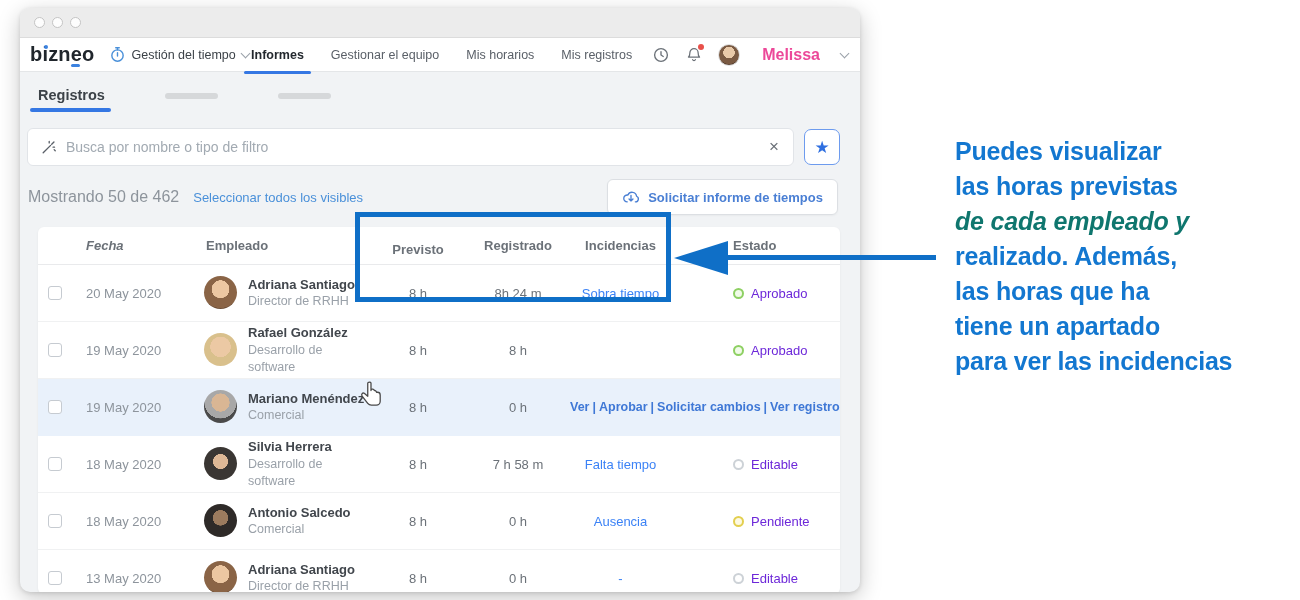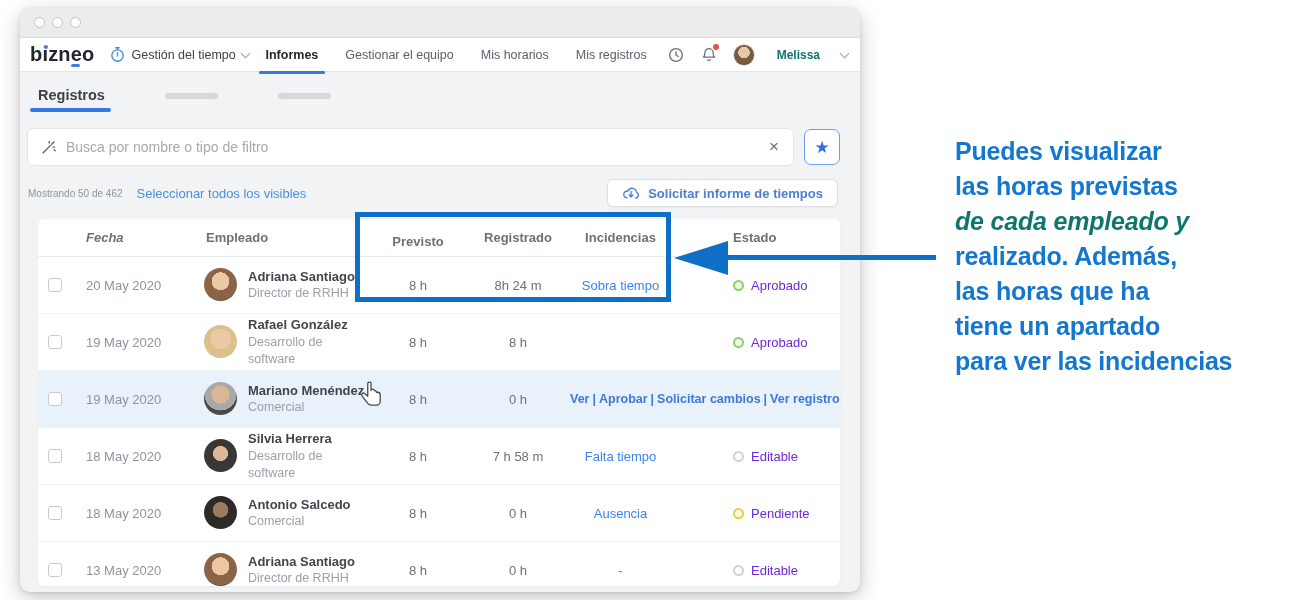--- a/index.html
+++ b/index.html
@@ -22,42 +22,42 @@
   .chev{width:7px;height:7px;border-right:1.5px solid #9aa1a9;border-bottom:1.5px solid #9aa1a9;transform:rotate(45deg);display:inline-block;margin:-3px 0 0 6px;}
   #main-nav{display:flex;align-items:center;gap:27px;margin-left:auto;height:34px;}
   .nav-item{font-size:12.5px;color:#5a6068;position:relative;display:flex;align-items:center;height:38px;cursor:pointer;white-space:nowrap;}
   .nav-item.active{color:#23282e;font-weight:bold;}
   .nav-item.active::after{content:"";position:absolute;left:-7px;right:-7px;bottom:0;height:3px;border-radius:3px;background:#3577e3;}
   .appbar-icons{display:flex;align-items:center;gap:15px;margin-left:20px;}
   .icon-btn{width:18px;height:18px;display:inline-block;position:relative;}
   .bell-dot{position:absolute;right:-1px;top:-2px;width:6px;height:6px;border-radius:50%;background:#e8504a;}
   .avatar{border-radius:50%;display:inline-block;}
   .header-avatar{width:22px;height:22px;background:radial-gradient(circle at 50% 38%,#e8c9a8 0 36%,#7a5a42 37% 70%,#5d4433 71%);border:1px solid #e0e0e0;}
-  .user-name{font-size:12px;font-weight:bold;color:#0f766e;margin-left:7px;}
+  .user-name{font-size:16px;font-weight:bold;color:#ec4899;margin-left:7px;}
 
   
   .tabs-row{display:flex;align-items:flex-end;gap:60px;margin:10px 20px 0 18px;height:30px;}
   .tab-active{font-size:14.5px;font-weight:bold;color:#3c4248;position:relative;padding-bottom:9px;}
   .tab-active::after{content:"";position:absolute;left:-8px;right:-6px;bottom:0;height:4px;border-radius:3px;background:#3577e3;}
   .tab-skel{width:53px;height:6px;border-radius:3px;background:#d6d8da;margin-bottom:13px;}
 
   
   .search-row{display:flex;align-items:center;margin:16px 20px 0 7px;gap:10px;}
   .search-box{flex:1;height:38px;background:#fff;border:1px solid #e1e4e8;border-radius:6px;display:flex;align-items:center;padding:8px 12px;}
   .wand{width:17px;height:17px;margin-right:9px;flex:none;}
   .search-ph{flex:1;font-size:14px;color:#a2aab2;}
   .clear-x{font-size:17px;color:#6b7178;padding:0 2px;cursor:pointer;}
   .star-btn{width:36px;height:36px;flex:none;background:#fff;border:1.5px solid #6d9bee;border-radius:7px;display:flex;align-items:center;justify-content:center;cursor:pointer;}
   .star-glyph{font-family:"DejaVu Sans",sans-serif;font-size:17px;color:#2f6fe0;line-height:1;}
 
   
   .toolbar-row{display:flex;align-items:center;margin:13px 22px 0 8px;}
-  .showing{font-size:10px;color:#8d949c;}
+  .showing{font-size:16px;color:#8d949c;}
   .select-all{font-size:13px;color:#4a90d9;margin-left:14px;cursor:pointer;}
-  .report-btn{margin-left:auto;height:28px;background:#fff;border:1px solid #dcdfe3;border-radius:6px;display:flex;align-items:center;gap:8px;padding:0 14px;cursor:pointer;box-shadow:0 1px 2px rgba(0,0,0,.04);}
+  .report-btn{margin-left:auto;height:36px;background:#fff;border:1px solid #dcdfe3;border-radius:6px;display:flex;align-items:center;gap:8px;padding:0 14px;cursor:pointer;box-shadow:0 1px 2px rgba(0,0,0,.04);}
   .report-btn span{font-size:13px;font-weight:bold;color:#4a7fd4;}
   .cloud-ic{width:18px;height:18px;}
 
   
   .table-card{margin:12px 20px 0 18px;height:367px;background:#fff;border-radius:6px;box-shadow:0 1px 3px rgba(0,0,0,.05);overflow:hidden;}
   .tgrid{display:grid;grid-template-columns:40px 120px 170px 100px 100px 105px 1fr;align-items:center;}
   .thead{height:38px;border-bottom:1px solid #e9eaec;}
   .th{font-size:13px;font-weight:bold;color:#6b7178;}
   .th.pad{padding-left:8px;}
   .th.ctr{text-align:center;}

